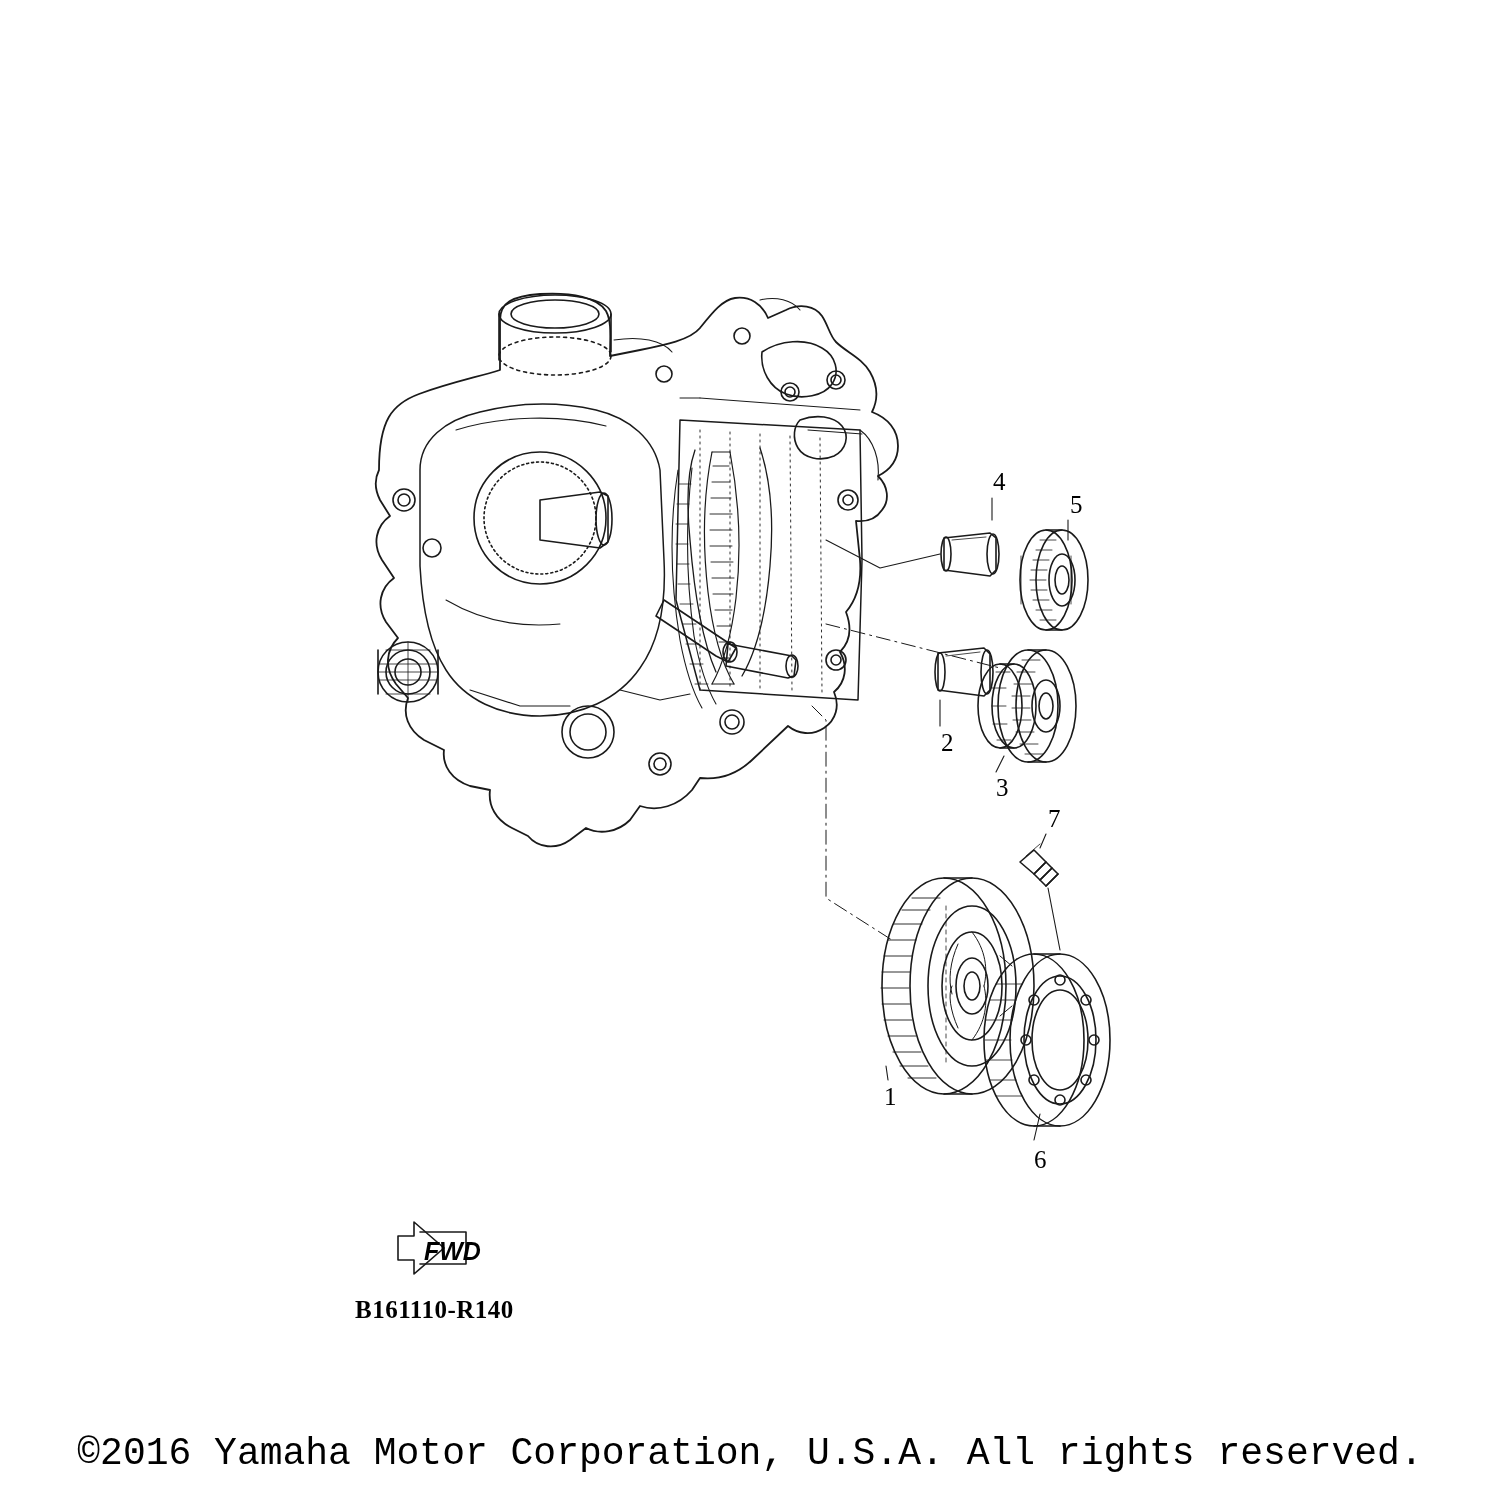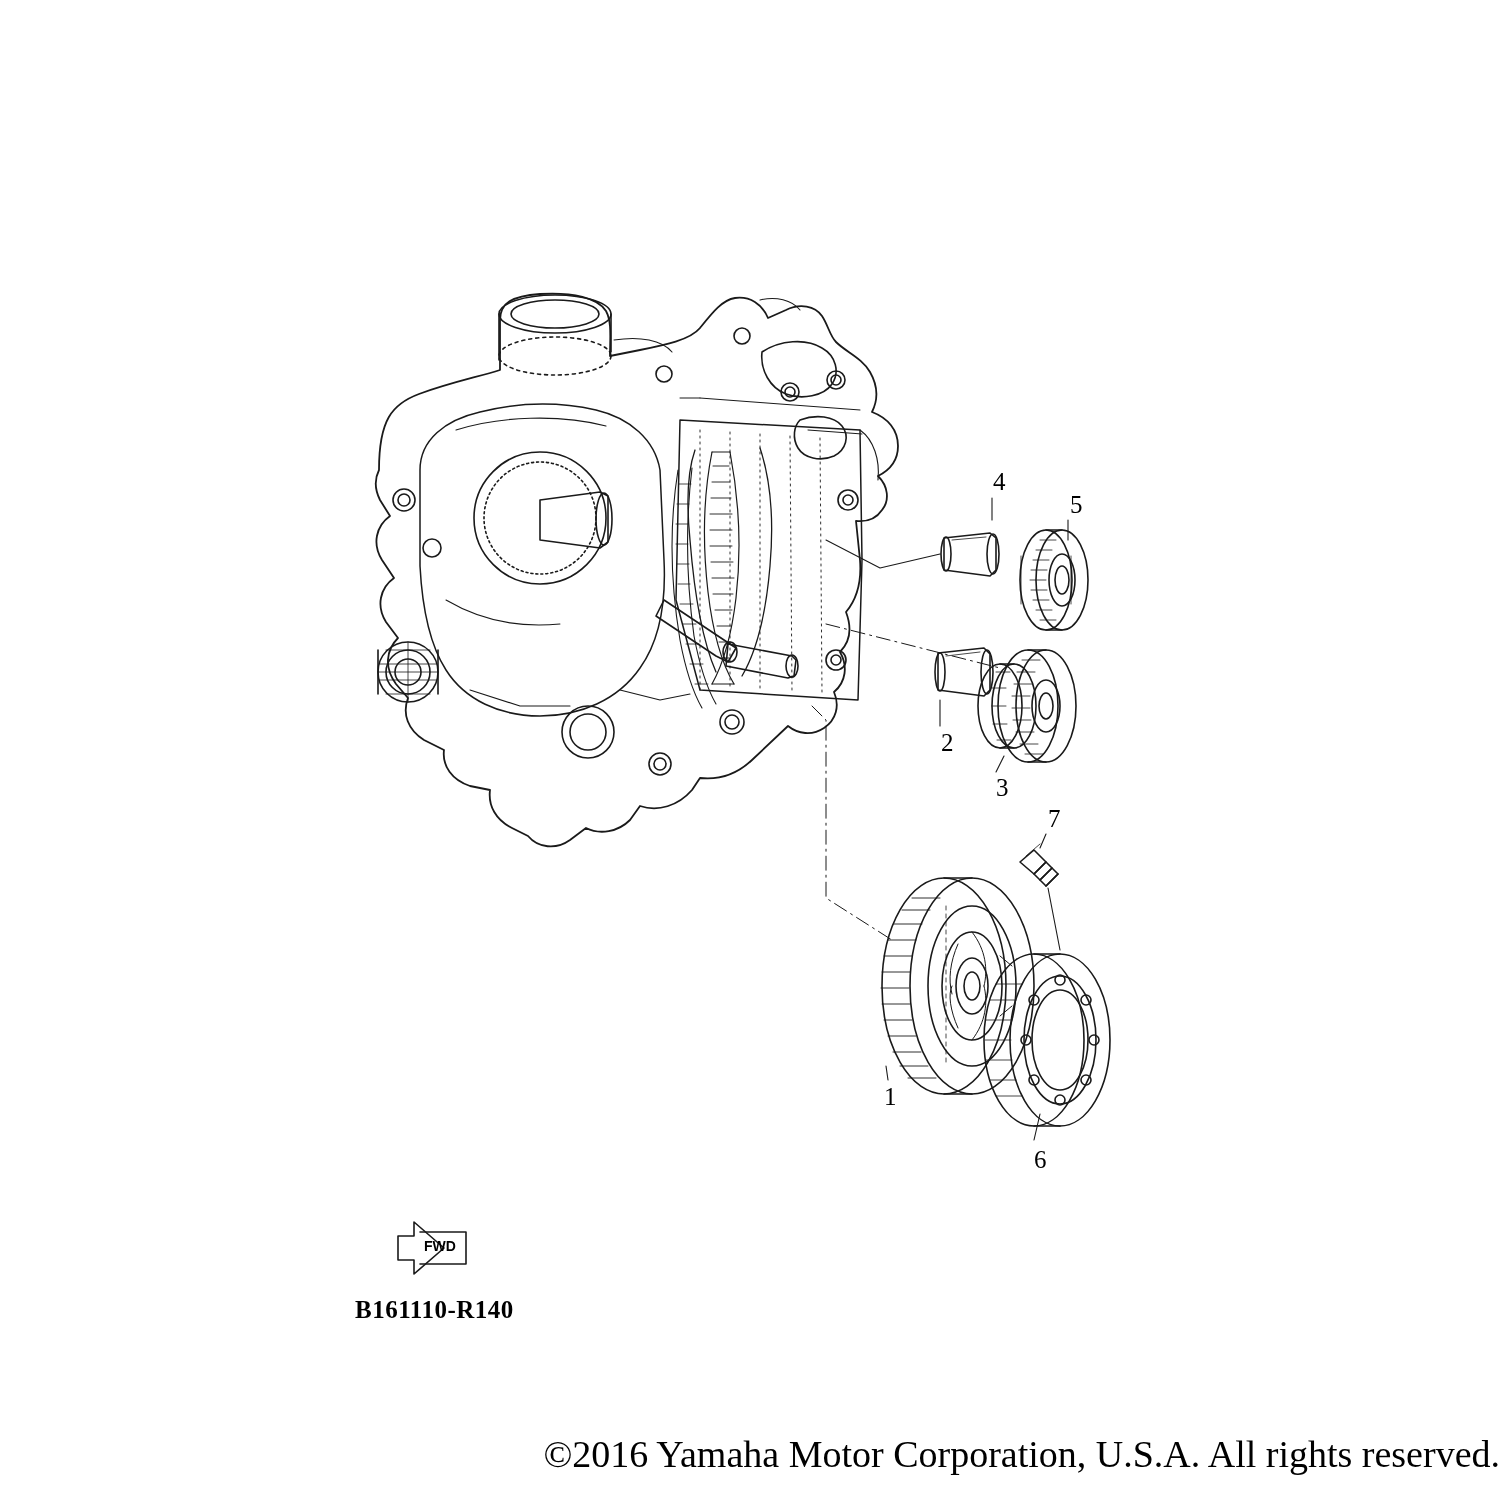--- a/index.html
+++ b/index.html
@@ -45,29 +45,30 @@
     font-size: 25px;
     letter-spacing: 0.5px;
     white-space: nowrap;
     font-weight: bold;
   }
   .copyright {
     position: absolute;
     left: 0;
     top: 1432px;
     width: 1500px;
-    text-align: right;
-    font-family: Liberation Serif, serif;
+    text-align: center;
+    font-family: Liberation Mono, monospace;
     font-size: 38px;
     white-space: nowrap;
   }
   .fwd-text {
     font-family: "Liberation Sans", sans-serif;
-    font-size: 14px;
+    font-size: 25px;
     font-weight: bold;
+    font-style: italic;
   }
 </style>
 </head>
 <body>
 
 <div id="diagram-root">
 
   <svg class="diagram" viewBox="0 0 1500 1500" xmlns="http://www.w3.org/2000/svg">
     <g fill="none" stroke="#1a1a1a" stroke-width="1.6" stroke-linejoin="round" stroke-linecap="round">
 

